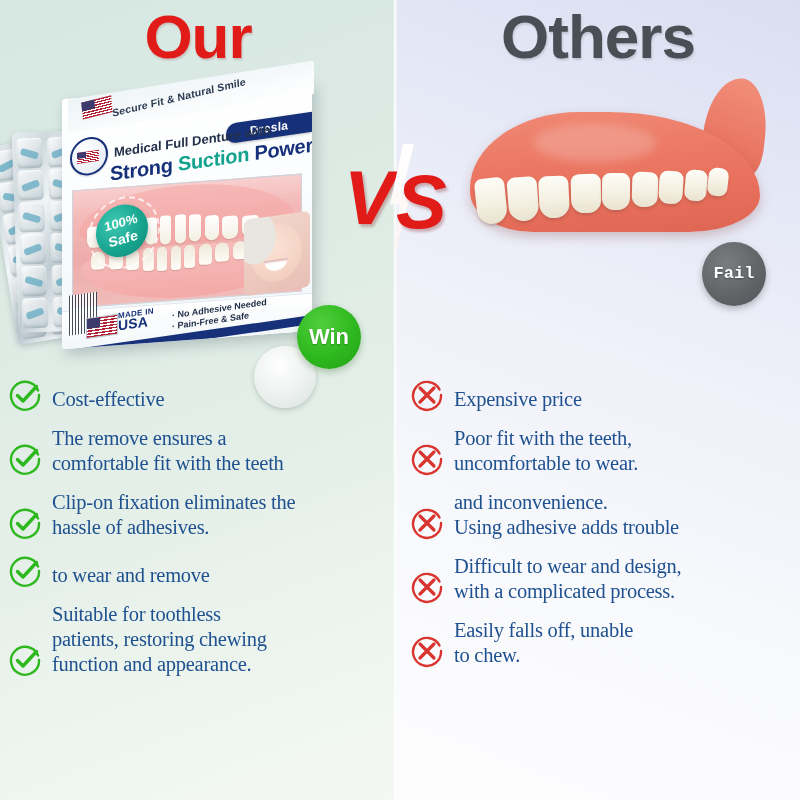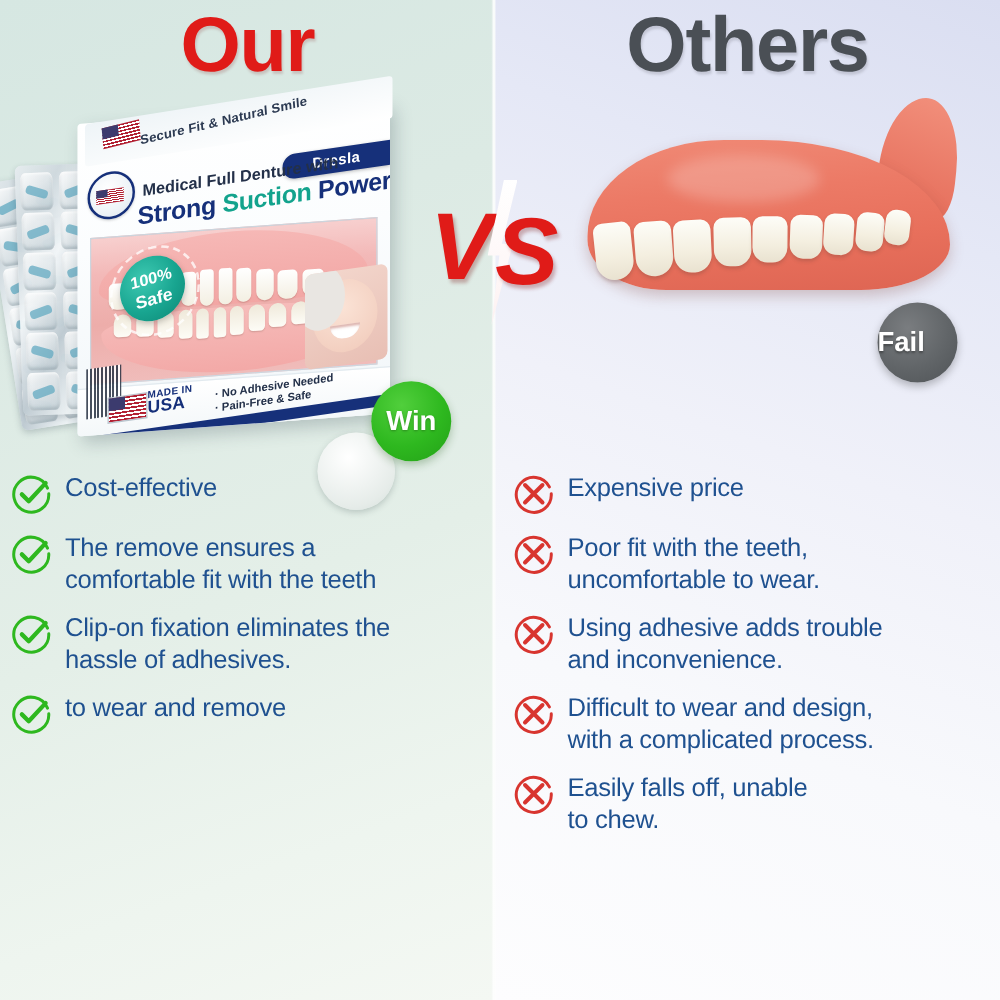--- a/index.html
+++ b/index.html
@@ -271,23 +271,24 @@
     background:linear-gradient(180deg,#fdfdf8 0%,#f4efe0 60%,#e9e2d0 100%);
     box-shadow:0 2px 3px rgba(120,70,60,.3);
   }
   .badge-fail{
     position:absolute;left:302px;top:182px;width:64px;height:64px;
     border-radius:50%;
     background:radial-gradient(circle at 38% 32%,#7a7d80 0%,#616568 55%,#4f5356 100%);
     box-shadow:0 3px 7px rgba(0,0,0,.26);
   }
   .badge-fail span{
-    display:block;text-align:left;line-height:64px;
-    color:#ffffff;font-size:22px;font-weight:bold;
+    display:block;text-align:center;line-height:64px;
+    color:#ffffff;font-size:17px;font-weight:bold;
     text-shadow:0 1px 2px rgba(0,0,0,.35);
+    font-family:Liberation Mono, monospace;
   }
 
   
   .win-disc{
     position:absolute;left:254px;top:286px;width:62px;height:62px;
     border-radius:50%;
     background:radial-gradient(circle at 40% 32%,#ffffff,#e6ece9 70%,#d3ddd9 100%);
     box-shadow:0 2px 5px rgba(60,80,80,.25);
   }
   .badge-win{
@@ -302,22 +303,23 @@
     text-shadow:0 1px 2px rgba(0,0,0,.28);
   }
 
   
   .list{
     position:absolute;top:378px;width:396px;
   }
   .list-left{left:0;}
   .list-right{left:400px;width:400px;}
   .row{
-    display:flex;align-items:flex-start;
+    display:flex;align-items:flex-end;
     margin-bottom:14px;
+    font-family:Liberation Serif, serif;
   }
   .list-left .row{padding-left:8px;padding-right:6px;}
   .list-right .row{padding-left:10px;padding-right:8px;}
   .ico{flex:0 0 auto;width:34px;height:34px;margin-right:10px;}
   .ico svg{display:block;width:34px;height:34px;}
   .txt{
     color:#1f5190;
     font-size:20.5px;
     line-height:25px;
     letter-spacing:-.25px;
@@ -572,20 +574,33 @@
         <div class="ico">
           <svg viewBox="0 0 34 34">
             <path d="M30 12.5A14 14 0 1 0 31 17" fill="none" stroke="#2eb81f" stroke-width="2.4" stroke-linecap="round"></path>
             <path d="M9.5 17.5 L15 23 L28.5 8.5" fill="none" stroke="#2eb81f" stroke-width="3.4" stroke-linecap="round" stroke-linejoin="round"></path>
           </svg>
         </div>
         <div class="txt">
           <div>to wear and remove</div>
         </div>
       </div>
+      <div class="row">
+        <div class="ico">
+          <svg viewBox="0 0 34 34">
+            <path d="M30 12.5A14 14 0 1 0 31 17" fill="none" stroke="#2eb81f" stroke-width="2.4" stroke-linecap="round"></path>
+            <path d="M9.5 17.5 L15 23 L28.5 8.5" fill="none" stroke="#2eb81f" stroke-width="3.4" stroke-linecap="round" stroke-linejoin="round"></path>
+          </svg>
+        </div>
+        <div class="txt">
+          <div>Suitable for toothless</div>
+          <div>patients, restoring chewing</div>
+          <div>function and appearance.</div>
+        </div>
+      </div>
     </div>
   <div class="list list-right" id="list-right">
       <div class="row">
         <div class="ico">
           <svg viewBox="0 0 34 34">
             <path d="M29.5 11.5A14 14 0 1 0 31 17" fill="none" stroke="#d8352f" stroke-width="2.4" stroke-linecap="round"></path>
             <path d="M10 10 L24 24 M24 10 L10 24" fill="none" stroke="#d8352f" stroke-width="3.2" stroke-linecap="round"></path>
           </svg>
         </div>
         <div class="txt">
@@ -605,22 +620,22 @@
         </div>
       </div>
       <div class="row">
         <div class="ico">
           <svg viewBox="0 0 34 34">
             <path d="M29.5 11.5A14 14 0 1 0 31 17" fill="none" stroke="#d8352f" stroke-width="2.4" stroke-linecap="round"></path>
             <path d="M10 10 L24 24 M24 10 L10 24" fill="none" stroke="#d8352f" stroke-width="3.2" stroke-linecap="round"></path>
           </svg>
         </div>
         <div class="txt">
+          <div>and inconvenience.</div>
           <div>Using adhesive adds trouble</div>
-          <div>and inconvenience.</div>
         </div>
       </div>
       <div class="row">
         <div class="ico">
           <svg viewBox="0 0 34 34">
             <path d="M29.5 11.5A14 14 0 1 0 31 17" fill="none" stroke="#d8352f" stroke-width="2.4" stroke-linecap="round"></path>
             <path d="M10 10 L24 24 M24 10 L10 24" fill="none" stroke="#d8352f" stroke-width="3.2" stroke-linecap="round"></path>
           </svg>
         </div>
         <div class="txt">

